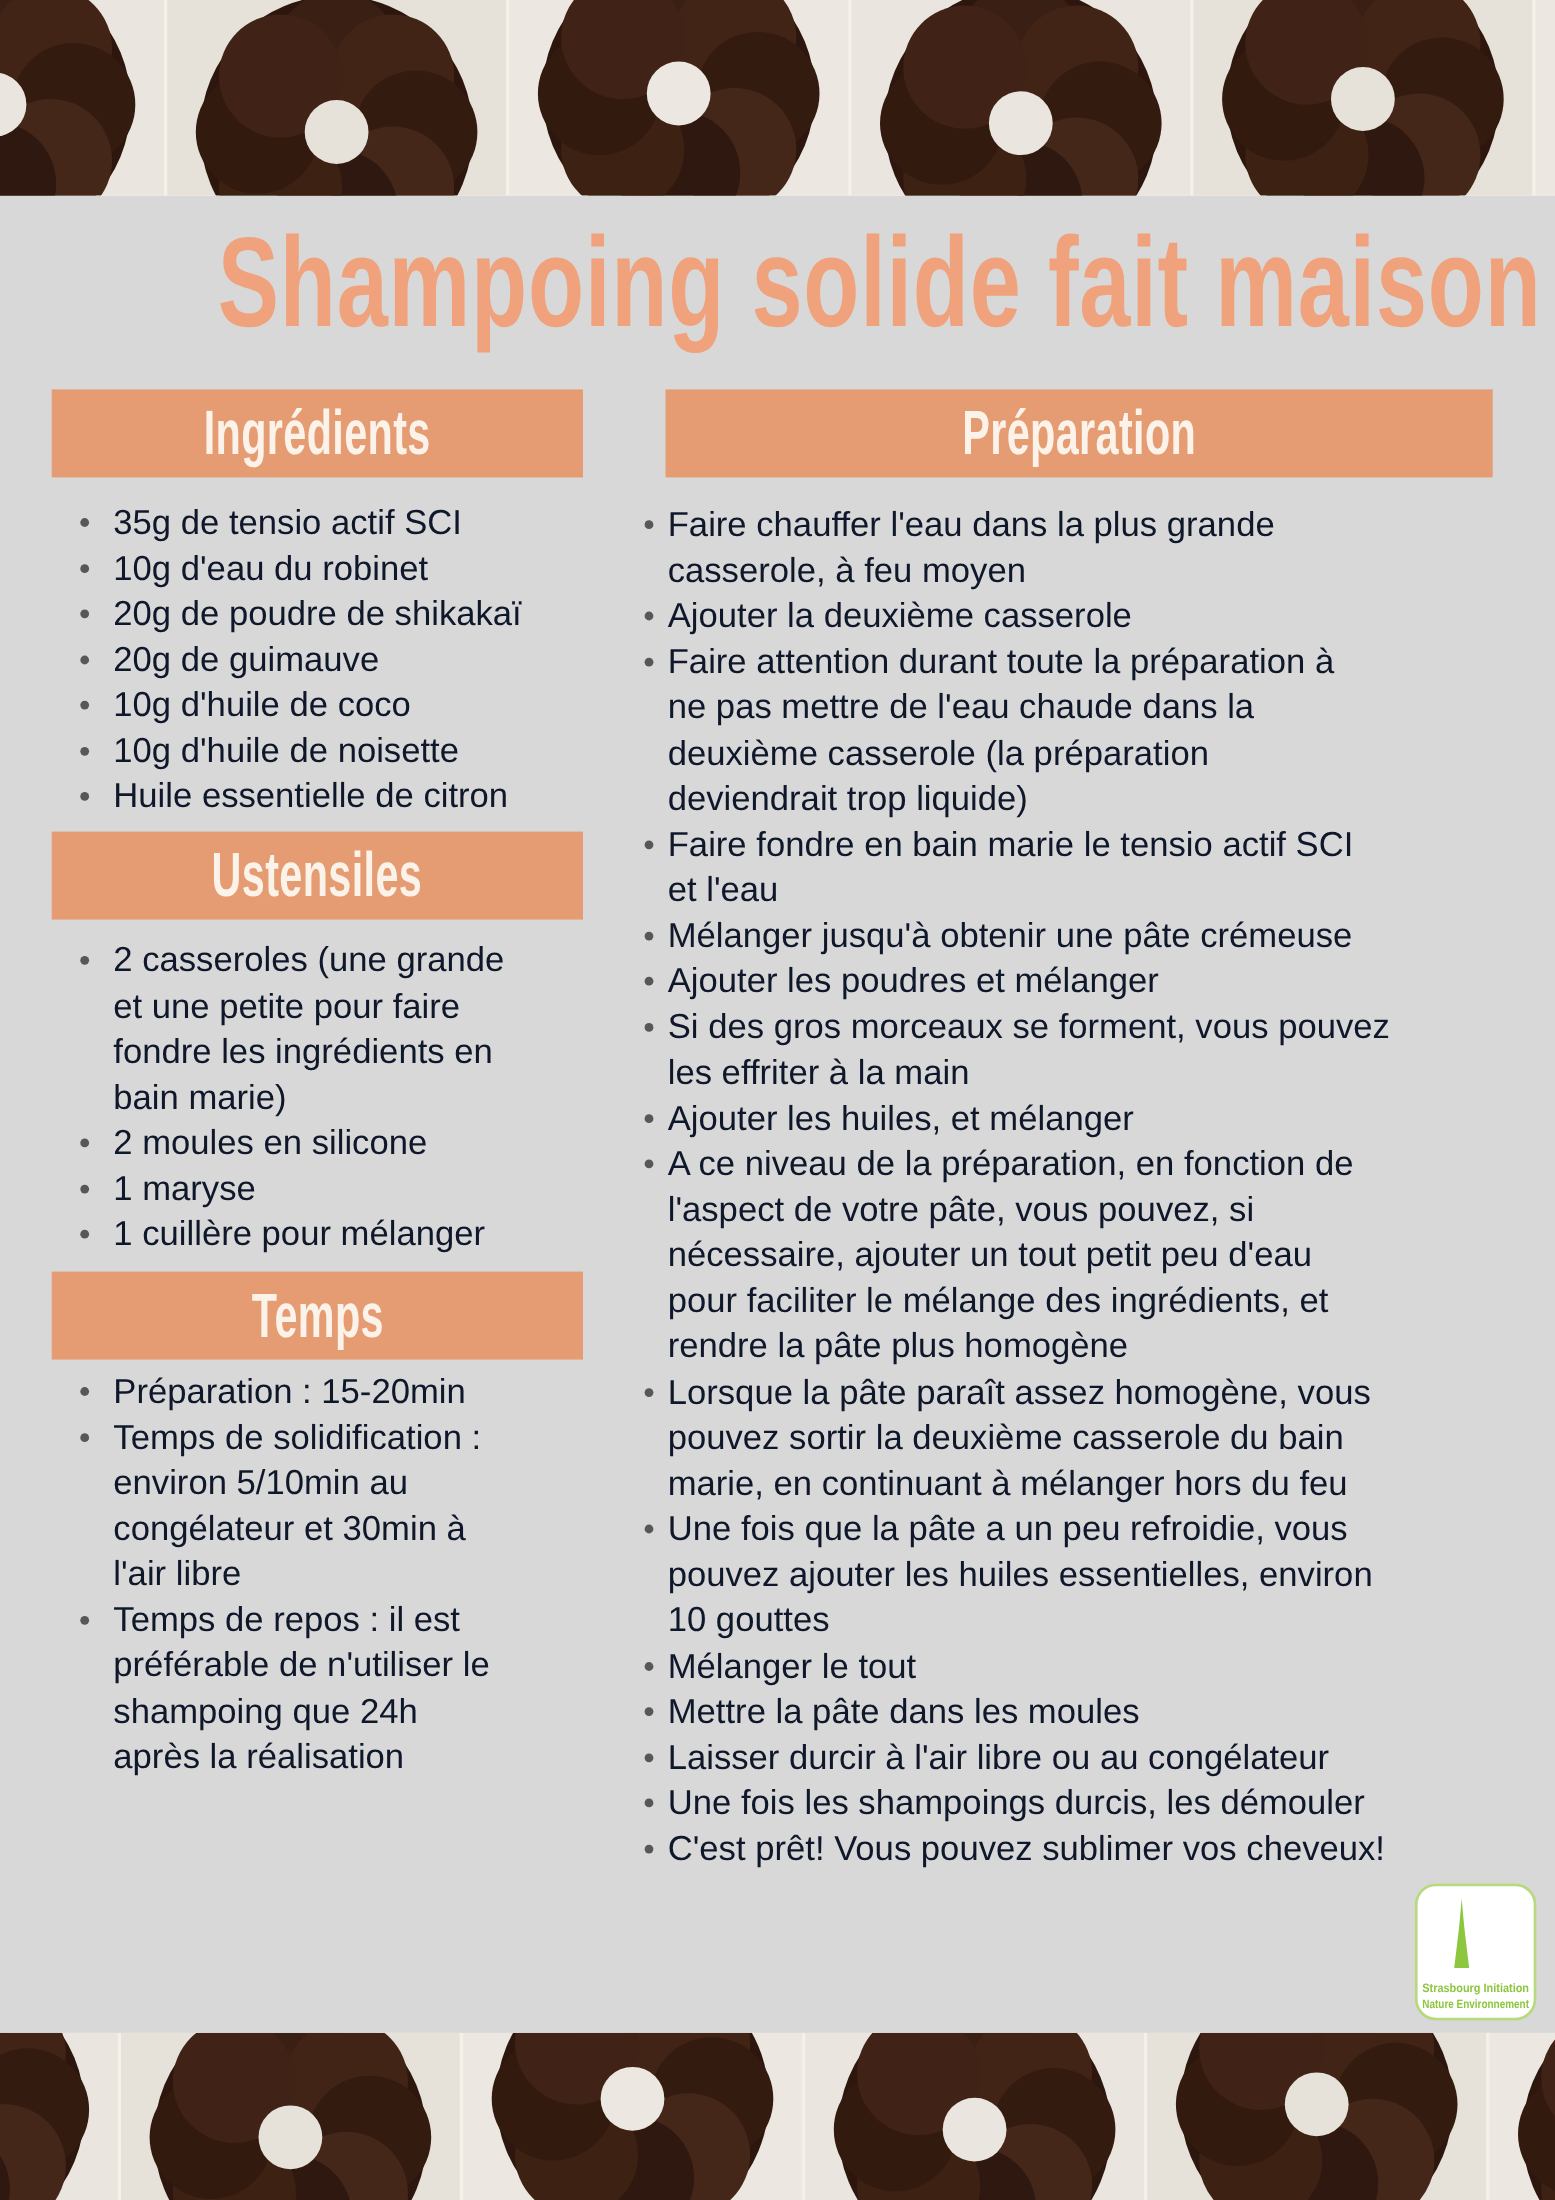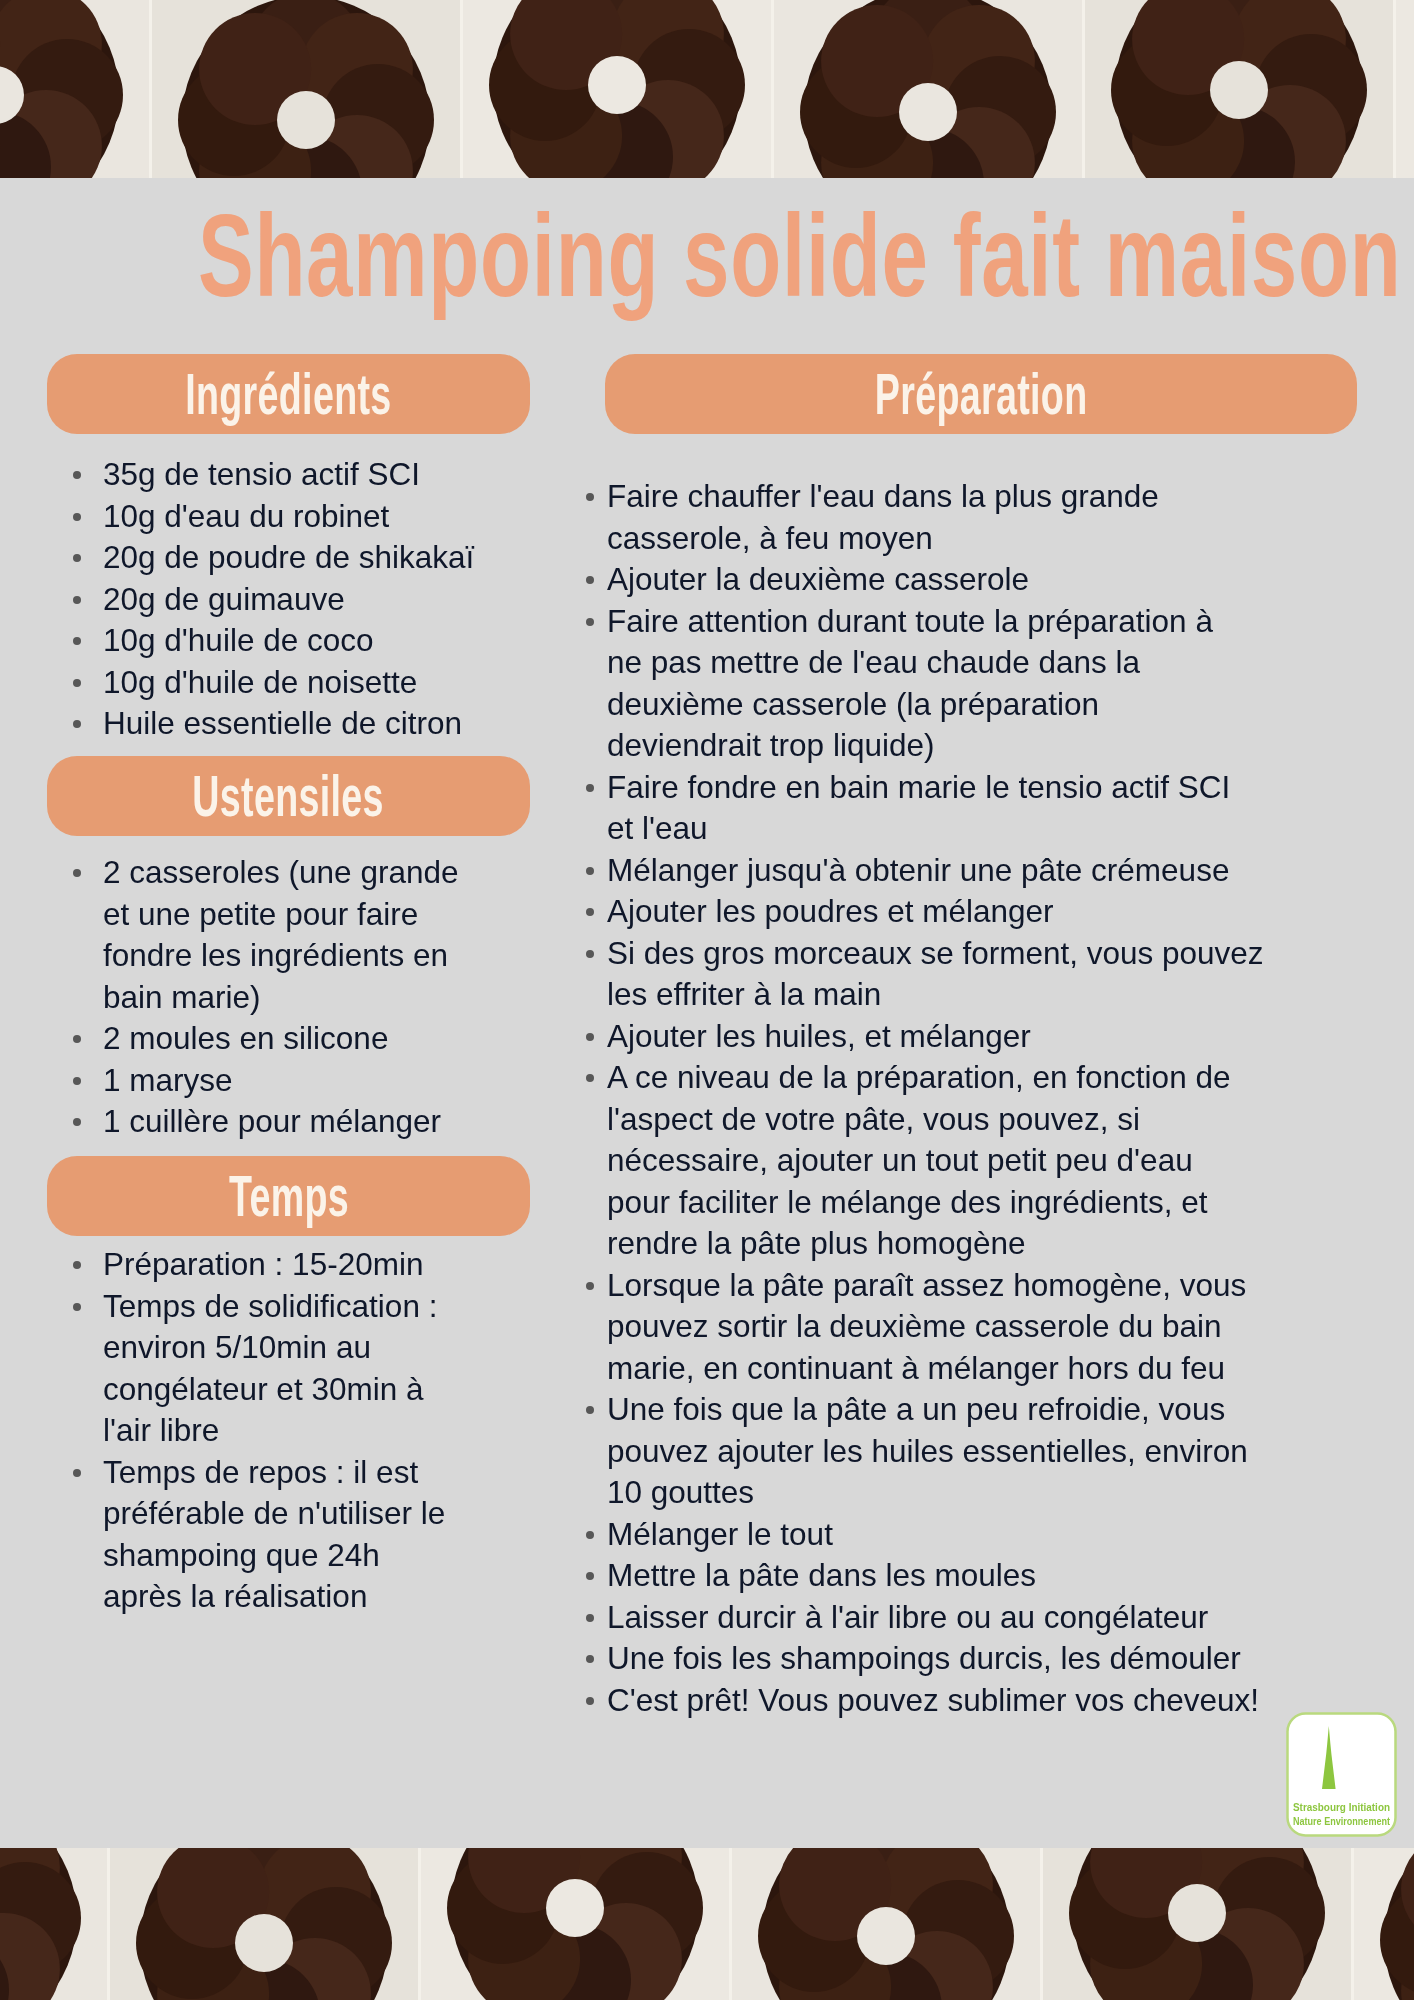--- a/index.html
+++ b/index.html
@@ -23,40 +23,40 @@
   
   .title {
     position:absolute; top:196px; left:0; width:1414px;
     text-align:center; font-size:116px; line-height:120px; font-weight:bold;
     color:#f0a27d; transform:scaleX(0.72); letter-spacing:1px; white-space:nowrap;
   }
 
   
   .banner {
     position:absolute; height:80px; background:#e69c72;
-    display:flex; align-items:center; justify-content:center;border-radius:30px;
+    display:flex; align-items:center; justify-content:center;
   }
   .banner .bt {
     font-size:57px; font-weight:bold; color:#fbf3e9;
     transform:scaleX(0.66); letter-spacing:0.5px; white-space:nowrap;
   }
   #banner-ingredients { left:47px;  top:354px;  width:483px; }
   #banner-ustensiles  { left:47px;  top:756px;  width:483px; }
   #banner-temps       { left:47px;  top:1156px; width:483px;justify-content:center; }
   #banner-preparation { left:605px; top:354px;  width:752px; }
 
   
   ul.blist {
     position:absolute; margin:0; padding:0; list-style:none;
     font-size:31.5px; line-height:41.5px; color:#0f172a;
   }
   #list-ingredients { left:47px;  top:454px;  width:483px; }
   #list-ustensiles  { left:47px;  top:852px;  width:483px; }
   #list-temps       { left:47px;  top:1244px; width:483px; }
-  #list-preparation { left:605px; top:456px;  width:760px;margin-top:20px; }
+  #list-preparation { left:605px; top:456px;  width:760px; }
   ul.blist li { position:relative; white-space:pre-line; }
   ul.left-col li { padding-left:56px; }
   ul.left-col li::before {
     content:""; position:absolute; left:26px; top:17px;
     width:8px; height:8px; border-radius:50%; background:#575757;
   }
   ul.right-col li { padding-left:2px; }
   ul.right-col li::before {
     content:""; position:absolute; left:-19px; top:17px;
     width:8px; height:8px; border-radius:50%; background:#575757;

